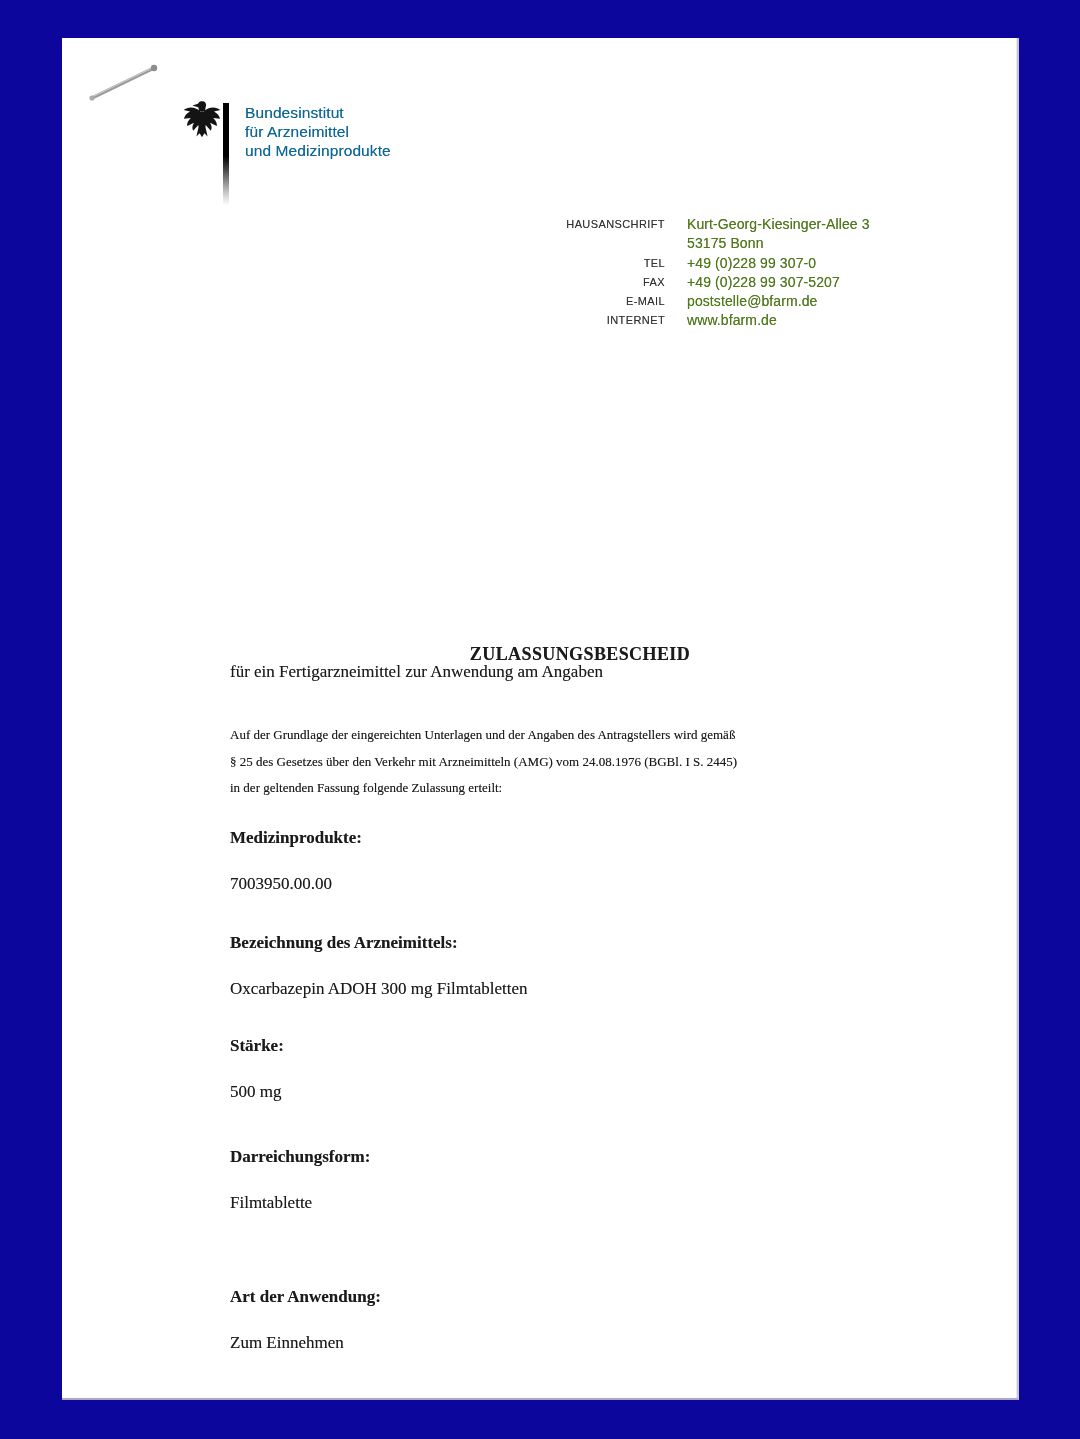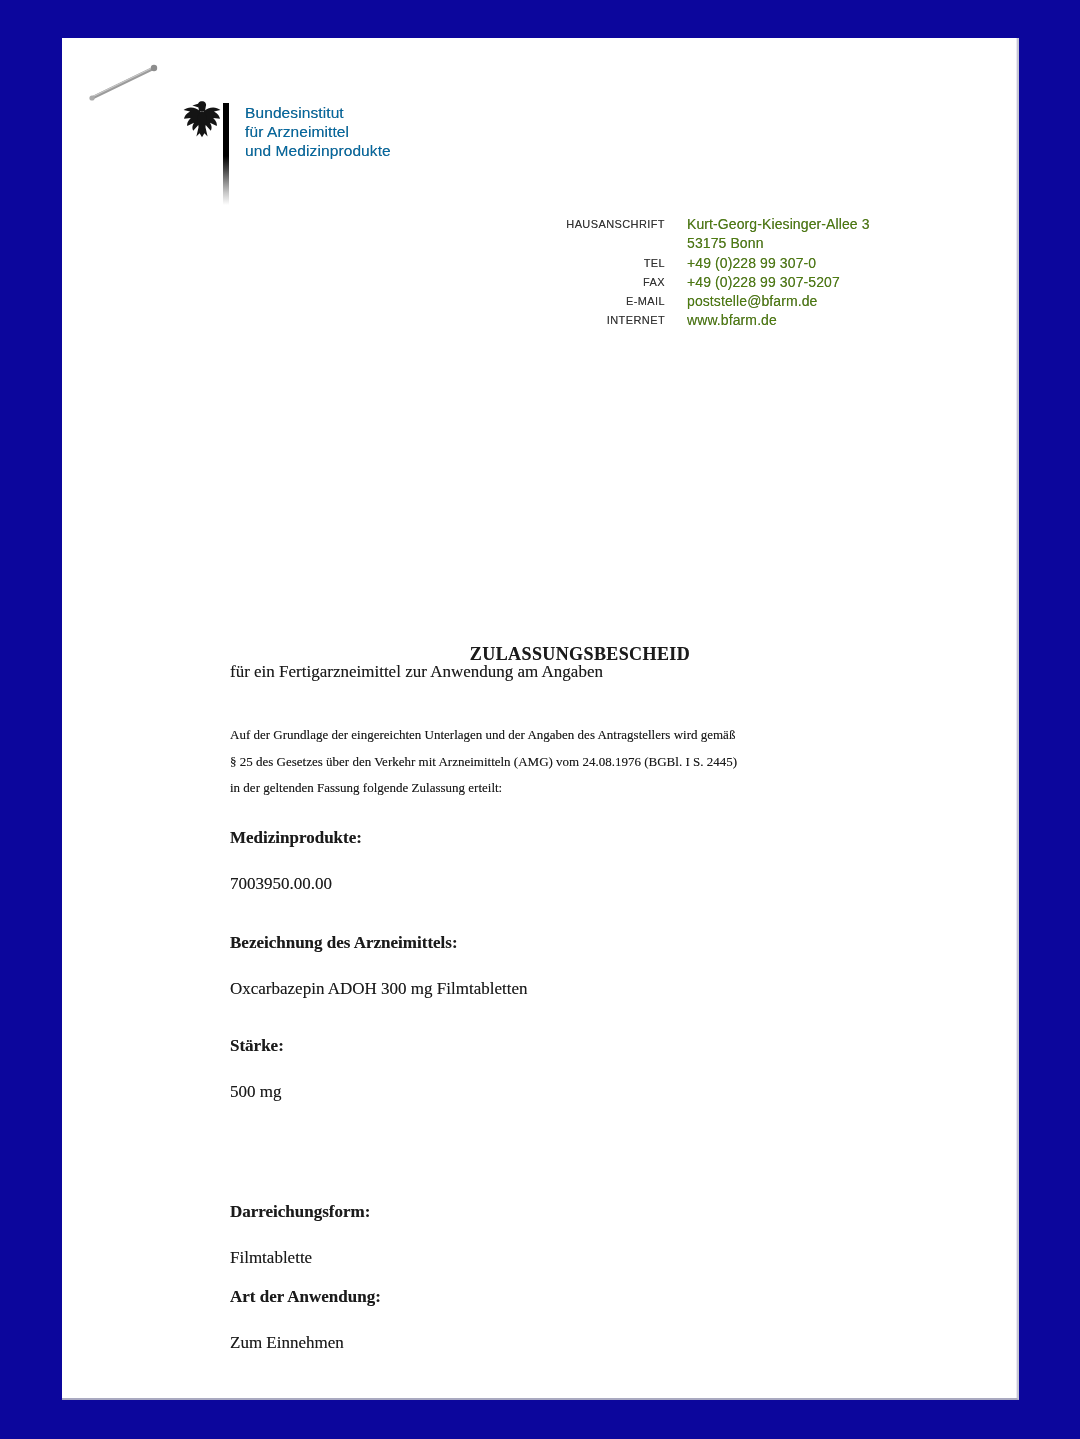--- a/index.html
+++ b/index.html
@@ -187,21 +187,21 @@
     <div class="section" style="top:894px">
       <div class="sec-label">Bezeichnung des Arzneimittels:</div>
       <div class="sec-value">Oxcarbazepin ADOH 300 mg Filmtabletten</div>
     </div>
 
     <div class="section" style="top:997px">
       <div class="sec-label">Stärke:</div>
       <div class="sec-value">500 mg</div>
     </div>
 
-    <div class="section" style="top:1163px">
+    <div class="section" style="top:1108px">
       <div class="sec-label">Darreichungsform:</div>
       <div class="sec-value">Filmtablette</div>
     </div>
 
     <div class="section" style="top:1248px">
       <div class="sec-label">Art der Anwendung:</div>
       <div class="sec-value">Zum Einnehmen</div>
     </div>
 
   </div>

